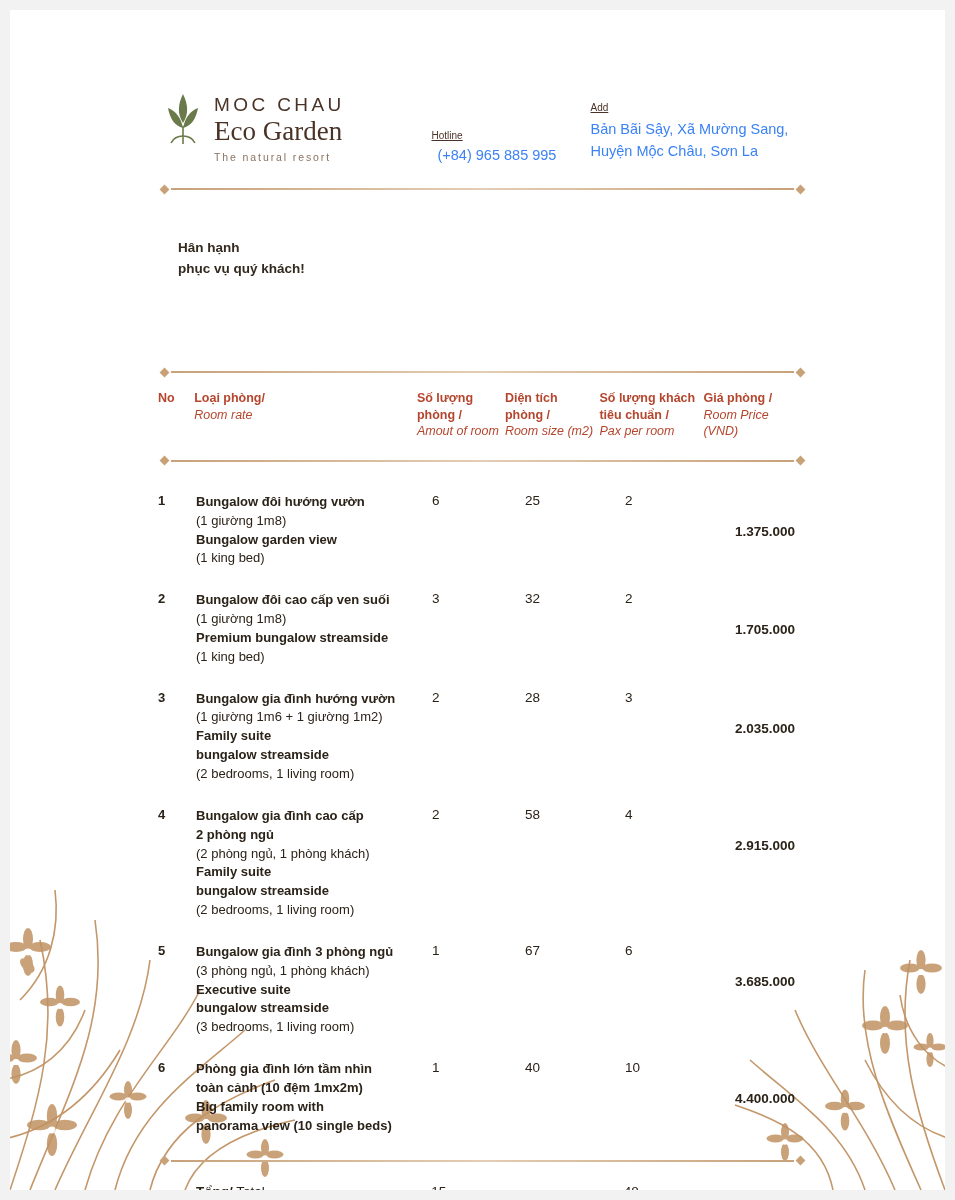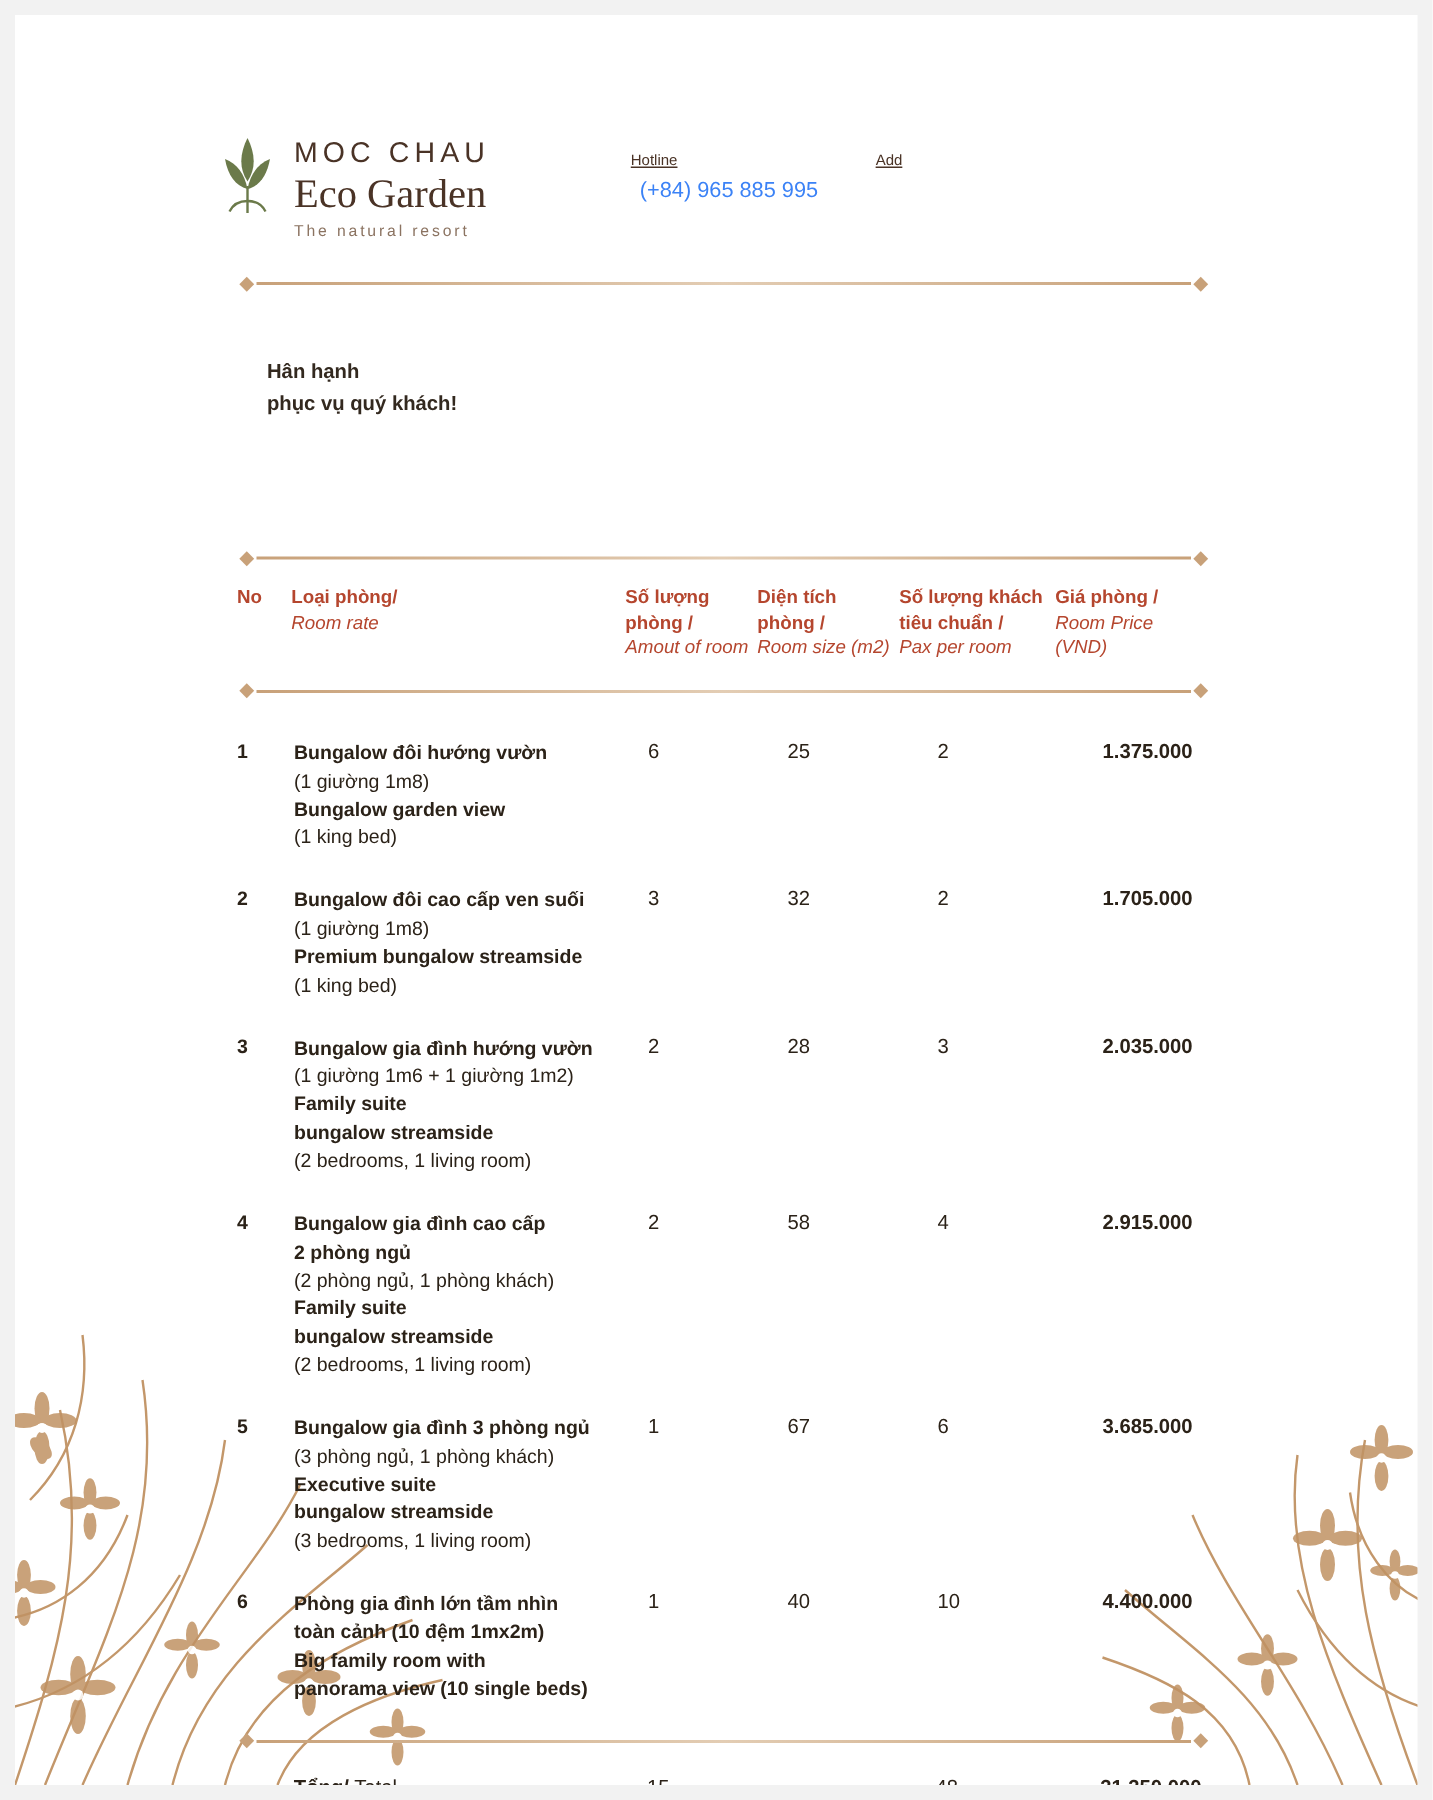--- a/index.html
+++ b/index.html
@@ -18,22 +18,22 @@
     overflow: hidden;
   }
 
   
   .flora { position:absolute; bottom:0; pointer-events:none; }
   .flora.left  { left:-10px; width:300px; height:520px; }
   .flora.right { right:-10px; width:230px; height:480px; }
 
   
   .header {
-    position:absolute; top:78px; left:134px; right:130px;
-    display:flex; align-items:flex-start;
+    position:absolute; top:78px; left:152px; right:130px;
+    display:flex; align-items:flex-end;
   }
   .logo-block { display:flex; align-items:flex-start; width:260px; }
   .logo-mark { width:42px; height:58px; margin-right:10px; flex:none; }
   .logo-text { padding-top:4px; }
   .logo-line1 {
     font-size:19px; letter-spacing:3.4px; color:#4a3326; font-weight:400;
     font-family:"Liberation Sans", sans-serif;
   }
   .logo-line2 {
     font-family:"Liberation Serif", serif;
@@ -98,21 +98,21 @@
   .th-vn { font-weight:700; line-height:1.33; }
   .th-en { font-style:italic; font-weight:400; line-height:1.33; color:#b5462e; }
 
   .rows { margin-top:14px; }
   .row { display:flex; padding: 11px 0 12px; font-size:13px; color:#2b2218; }
   .row .cell { padding-right:6px; }
   .rownum { font-weight:700; font-size:13px; }
   .nm-b { font-weight:700; line-height:1.45; }
   .nm-r { font-weight:400; line-height:1.45; }
   .num { font-size:13.5px; }
-  .price { font-weight:700; font-size:13.5px; }
+  .price { font-weight:700; font-size:13.5px;margin-top:31px; }
 
   .total-row {
     display:flex; font-size:13.5px; color:#2b2218; padding-top:16px;
   }
   .total-row .cell { padding-right:6px; }
   .total-lbl b { font-weight:700; }
 </style>
 </head>
 <body>
 
@@ -257,20 +257,24 @@
       </div>
     </div>
 
     <div class="contact hotline">
       <div class="contact-label">Hotline</div>
       <div class="contact-value">(+84) 965 885 995</div>
     </div>
 
     <div class="contact addr">
       <div class="contact-label">Add</div>
+      <div class="contact-value">
+        <div>Bản Bãi Sậy, Xã Mường Sang,</div>
+        <div>Huyện Mộc Châu, Sơn La</div>
+      </div>
     </div>
   </div>
 
   <div class="divider" style="top:172px">
     <span class="dia s"></span>
     <span class="bar"></span>
     <span class="dia s"></span>
   </div>
 
   <div class="title-zone">

